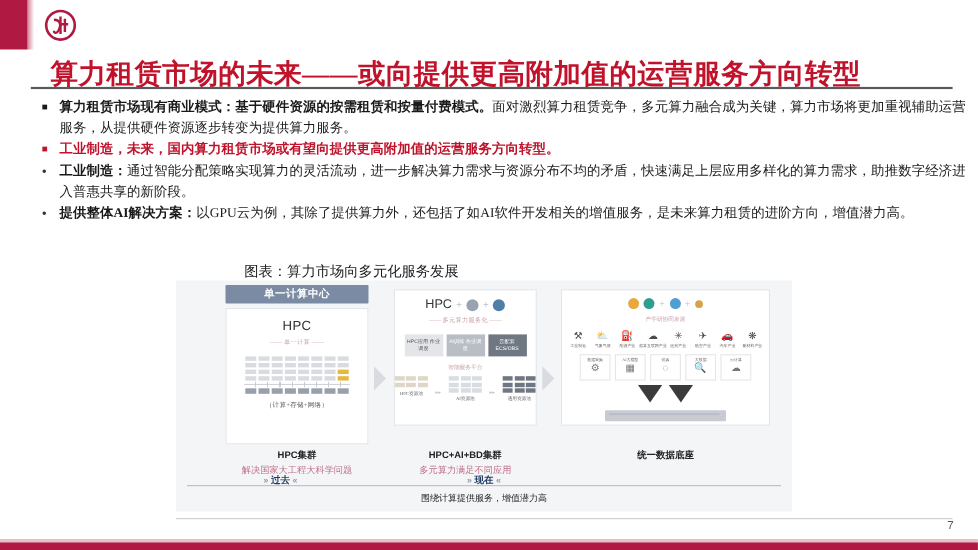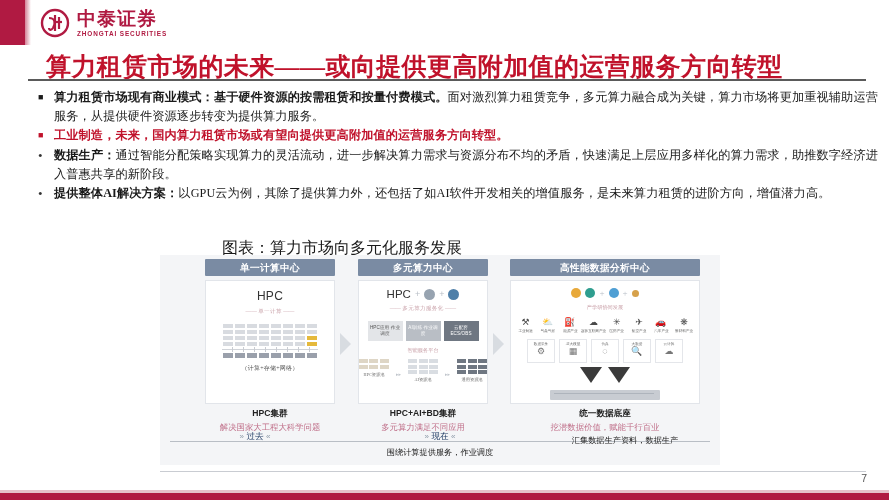--- a/index.html
+++ b/index.html
@@ -53,21 +53,21 @@
   .b-mark.dot{font-size:13px;color:#333;}
   .b-text{
     flex:1;font-size:12.2px;line-height:18.5px;color:#1a1a1a;
     text-align:justify;letter-spacing:.1px;
   }
   .b-text.red{color:#C0122B;font-weight:bold;}
   .b-text b{font-weight:bold;}
   
   .fig-caption{
     position:absolute;left:222px;top:238px;
-    font-size:16px;color:#1a1a1a;
+    font-size:13px;color:#1a1a1a;
   }
   
   .diagram{
     position:absolute;left:160px;top:255px;width:560px;height:210px;
     background:#f4f5f7;
   }
   .col{position:absolute;top:4px;}
   .col-1{left:45px;width:130px;}
   .col-2{left:198px;width:130px;}
   .col-3{left:350px;width:190px;}
@@ -188,21 +188,21 @@
   }
   .lab-desc{font-size:8.4px;color:#C0708A;margin-top:2px;}
   .lb-1{left:45px;top:153px;width:130px;text-align:center;}
   .lb-2{left:188px;top:153px;width:150px;}
   .lb-3{left:350px;top:153px;width:190px;}
   
   .tl-line{position:absolute;left:10px;top:186px;width:540px;height:1px;background:#b9bec5;}
   .tl{position:absolute;top:176px;text-align:center;}
   .tl-txt{
     font-family:"Liberation Sans","DejaVu Sans",sans-serif;
-    font-size:8.6px;font-weight:normal;color:#1f3b63;white-space:nowrap;
+    font-size:8.6px;font-weight:bold;color:#1f3b63;white-space:nowrap;
   }
   .tl-txt .chev{color:#8d9aa8;font-size:8px;}
   .tl-desc{font-size:8.2px;color:#222;margin-top:4px;white-space:nowrap;
     font-family:"Liberation Sans","DejaVu Sans",sans-serif;}
   .tl-1{left:10px;width:170px;}
   .tl-2{left:185px;width:190px;}
   .tl-3{left:380px;width:170px;}
   
   .source{
     position:absolute;left:160px;top:476px;font-size:10px;color:#1a1a1a;margin-top:29px;
@@ -226,44 +226,40 @@
 <div class="logo-wrap">
   <div class="logo-mark">
     <svg width="30" height="30" viewBox="0 0 30 30" aria-hidden="true">
       <circle cx="15" cy="15" r="13" fill="none" stroke="#B01A42" stroke-width="2.4"></circle>
       <path d="M9 10 C15 10, 16 15, 13 20 C11 23, 9 22, 9 20" fill="none" stroke="#B01A42" stroke-width="2.2"></path>
       <path d="M15 7 L15 23" stroke="#B01A42" stroke-width="2.2"></path>
       <path d="M15 14 L22 14" stroke="#B01A42" stroke-width="2.2"></path>
       <path d="M19 9 L19 21" stroke="#B01A42" stroke-width="2.2"></path>
     </svg>
   </div>
-  <div class="logo-text">
-    <span class="logo-cn">中泰证券</span>
-    <span class="logo-en">ZHONGTAI SECURITIES</span>
-  </div>
 </div>
 
 <div class="slide-title">算力租赁市场的未来——或向提供更高附加值的运营服务方向转型</div>
 <div class="title-rule"></div>
 
 <div class="bullets">
 
   <div class="b-row">
     <span class="b-mark">■</span>
     <span class="b-text"><b>算力租赁市场现有商业模式：基于硬件资源的按需租赁和按量付费模式。</b><span>面对激烈算力租赁竞争，多元算力融合成为关键，算力市场将更加重视辅助运营服务，从提供硬件资源逐步转变为提供算力服务。</span></span>
   </div>
 
   <div class="b-row">
     <span class="b-mark red">■</span>
     <span class="b-text red">工业制造，未来，国内算力租赁市场或有望向提供更高附加值的运营服务方向转型。</span>
   </div>
 
   <div class="b-row">
     <span class="b-mark dot">•</span>
-    <span class="b-text"><b>数据生产：</b><span>通过智能分配策略实现算力的灵活流动，进一步解决算力需求与资源分布不均的矛盾，快速满足上层应用多样化的算力需求，助推数字经济进入普惠共享的新阶段。</span></span>
+    <span class="b-text"><b>工业制造：</b><span>通过智能分配策略实现算力的灵活流动，进一步解决算力需求与资源分布不均的矛盾，快速满足上层应用多样化的算力需求，助推数字经济进入普惠共享的新阶段。</span></span>
   </div>
 
   <div class="b-row">
     <span class="b-mark dot">•</span>
     <span class="b-text"><b>提供整体AI解决方案：</b><span>以GPU云为例，其除了提供算力外，还包括了如AI软件开发相关的增值服务，是未来算力租赁的进阶方向，增值潜力高。</span></span>
   </div>
 
 </div>
 
 <div class="fig-caption">图表：算力市场向多元化服务发展</div>
@@ -326,21 +322,20 @@
             <i class="srv-cell"></i>
             <i class="srv-cell"></i>
             <i class="srv-cell"></i>
           </div>
       </div>
       <div class="card-foot">（计算+存储+网络）</div>
     </div>
   </div>
 
   <div class="col col-2">
-    <div class="col-head">多元算力中心</div>
     <div class="card">
       <div class="p2-title">
         <span>HPC</span>
         <span class="plus">+</span>
         <span class="chip-icon ai"></span>
         <span class="plus">+</span>
         <span class="chip-icon bd"></span>
       </div>
       <div class="card-sub">多元算力服务化</div>
       <div class="p2-boxes">
@@ -392,21 +387,20 @@
               <i class="cg-cell"></i>
               <i class="cg-cell"></i>
             </div>
           <div class="clus-lab">通用资源池</div>
         </div>
       </div>
     </div>
   </div>
 
   <div class="col col-3">
-    <div class="col-head">高性能数据分析中心</div>
     <div class="card">
       <div class="p3-icons">
         <span class="ic y"></span>
         <span class="ic g"></span>
         <span class="plus">+</span>
         <span class="ic b"></span>
         <span class="plus">+</span>
         <span class="ic o"></span>
       </div>
       <div class="p3-sub">产学研协同发展</div>
@@ -480,33 +474,31 @@
   <div class="lab-block lb-1">
     <div class="lab-title">HPC集群</div>
     <div class="lab-desc">解决国家大工程大科学问题</div>
   </div>
   <div class="lab-block lb-2">
     <div class="lab-title">HPC+AI+BD集群</div>
     <div class="lab-desc">多元算力满足不同应用</div>
   </div>
   <div class="lab-block lb-3">
     <div class="lab-title">统一数据底座</div>
-    <div class="lab-desc">挖潜数据价值，赋能千行百业</div>
   </div>
 
   <div class="tl-line"></div>
   <div class="tl tl-1">
     <div class="tl-txt"><span class="chev">»</span> <span>过去</span> <span class="chev">«</span></div>
   </div>
   <div class="tl tl-2">
     <div class="tl-txt"><span class="chev">»</span> <span>现在</span> <span class="chev">«</span></div>
-    <div class="tl-desc">围绕计算提供服务，作业调度</div>
+    <div class="tl-desc">围绕计算提供服务，增值潜力高</div>
   </div>
   <div class="tl tl-3">
-    <div class="tl-desc">汇集数据生产资料，数据生产</div>
   </div>
 
 </div>
 
 <div class="foot-rule"></div>
 <div class="source">资料来源：华为官网，中泰证券研究所</div>
 <div class="page-num">7</div>
 <div class="foot-bar"></div>
 
 </body></html>

